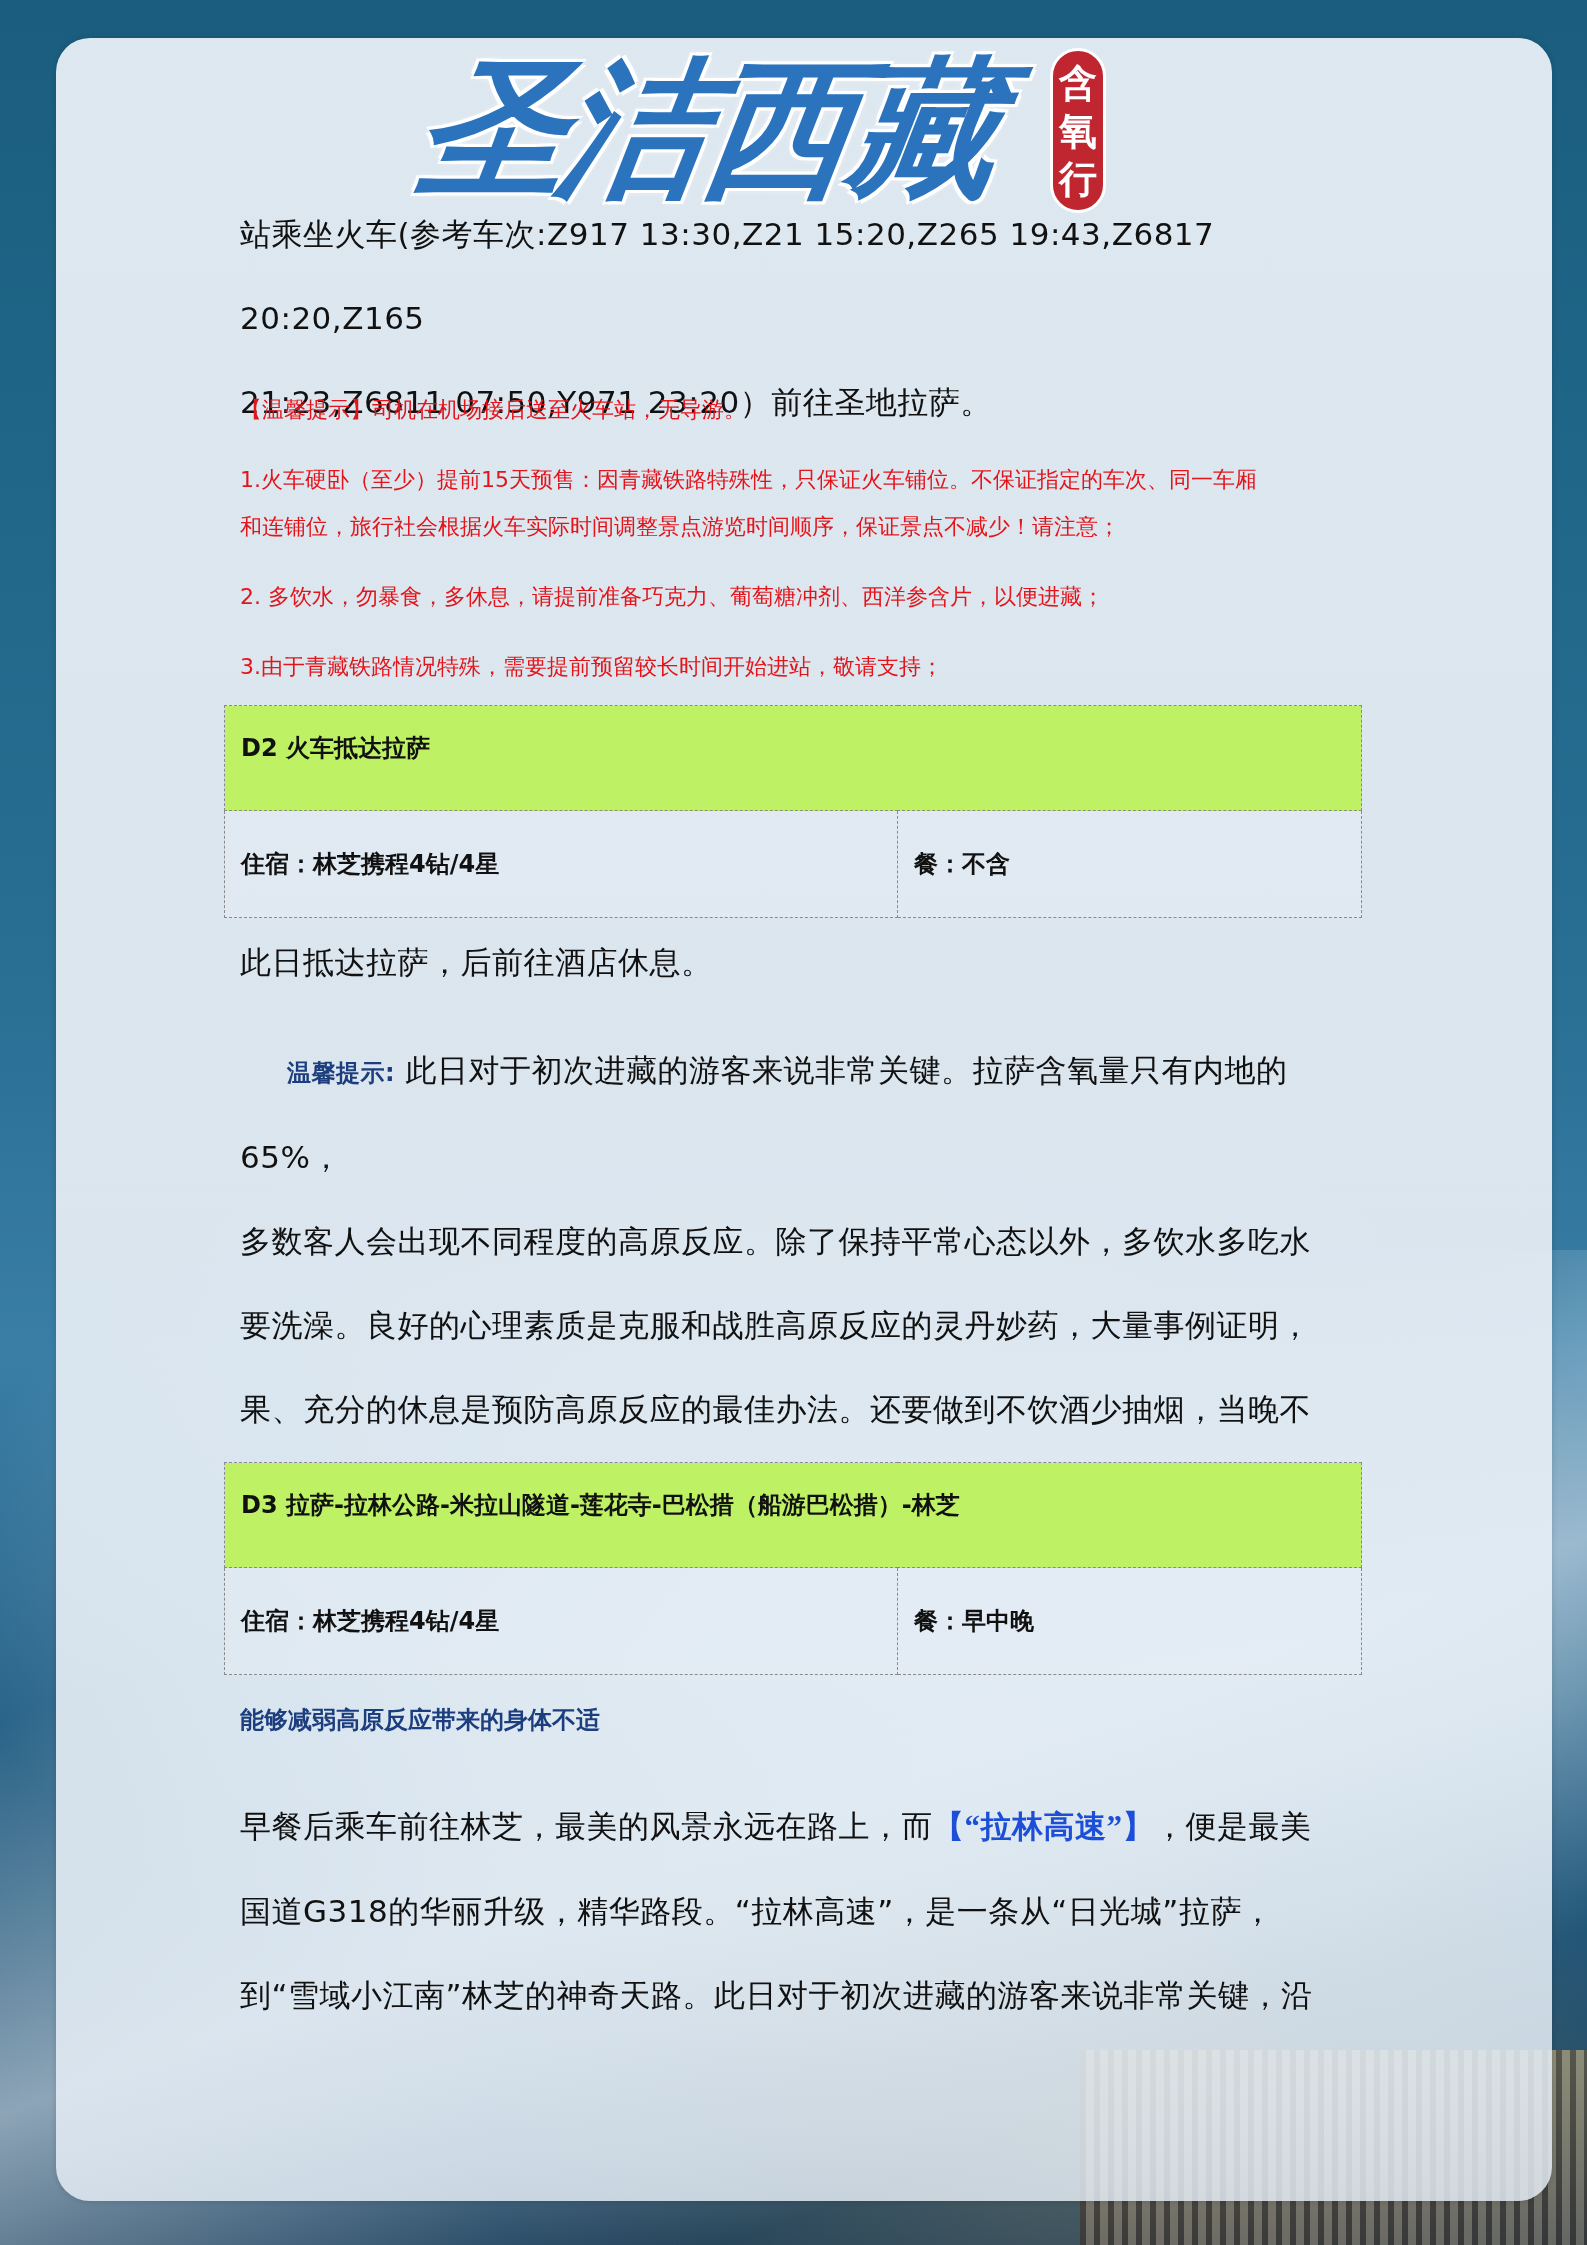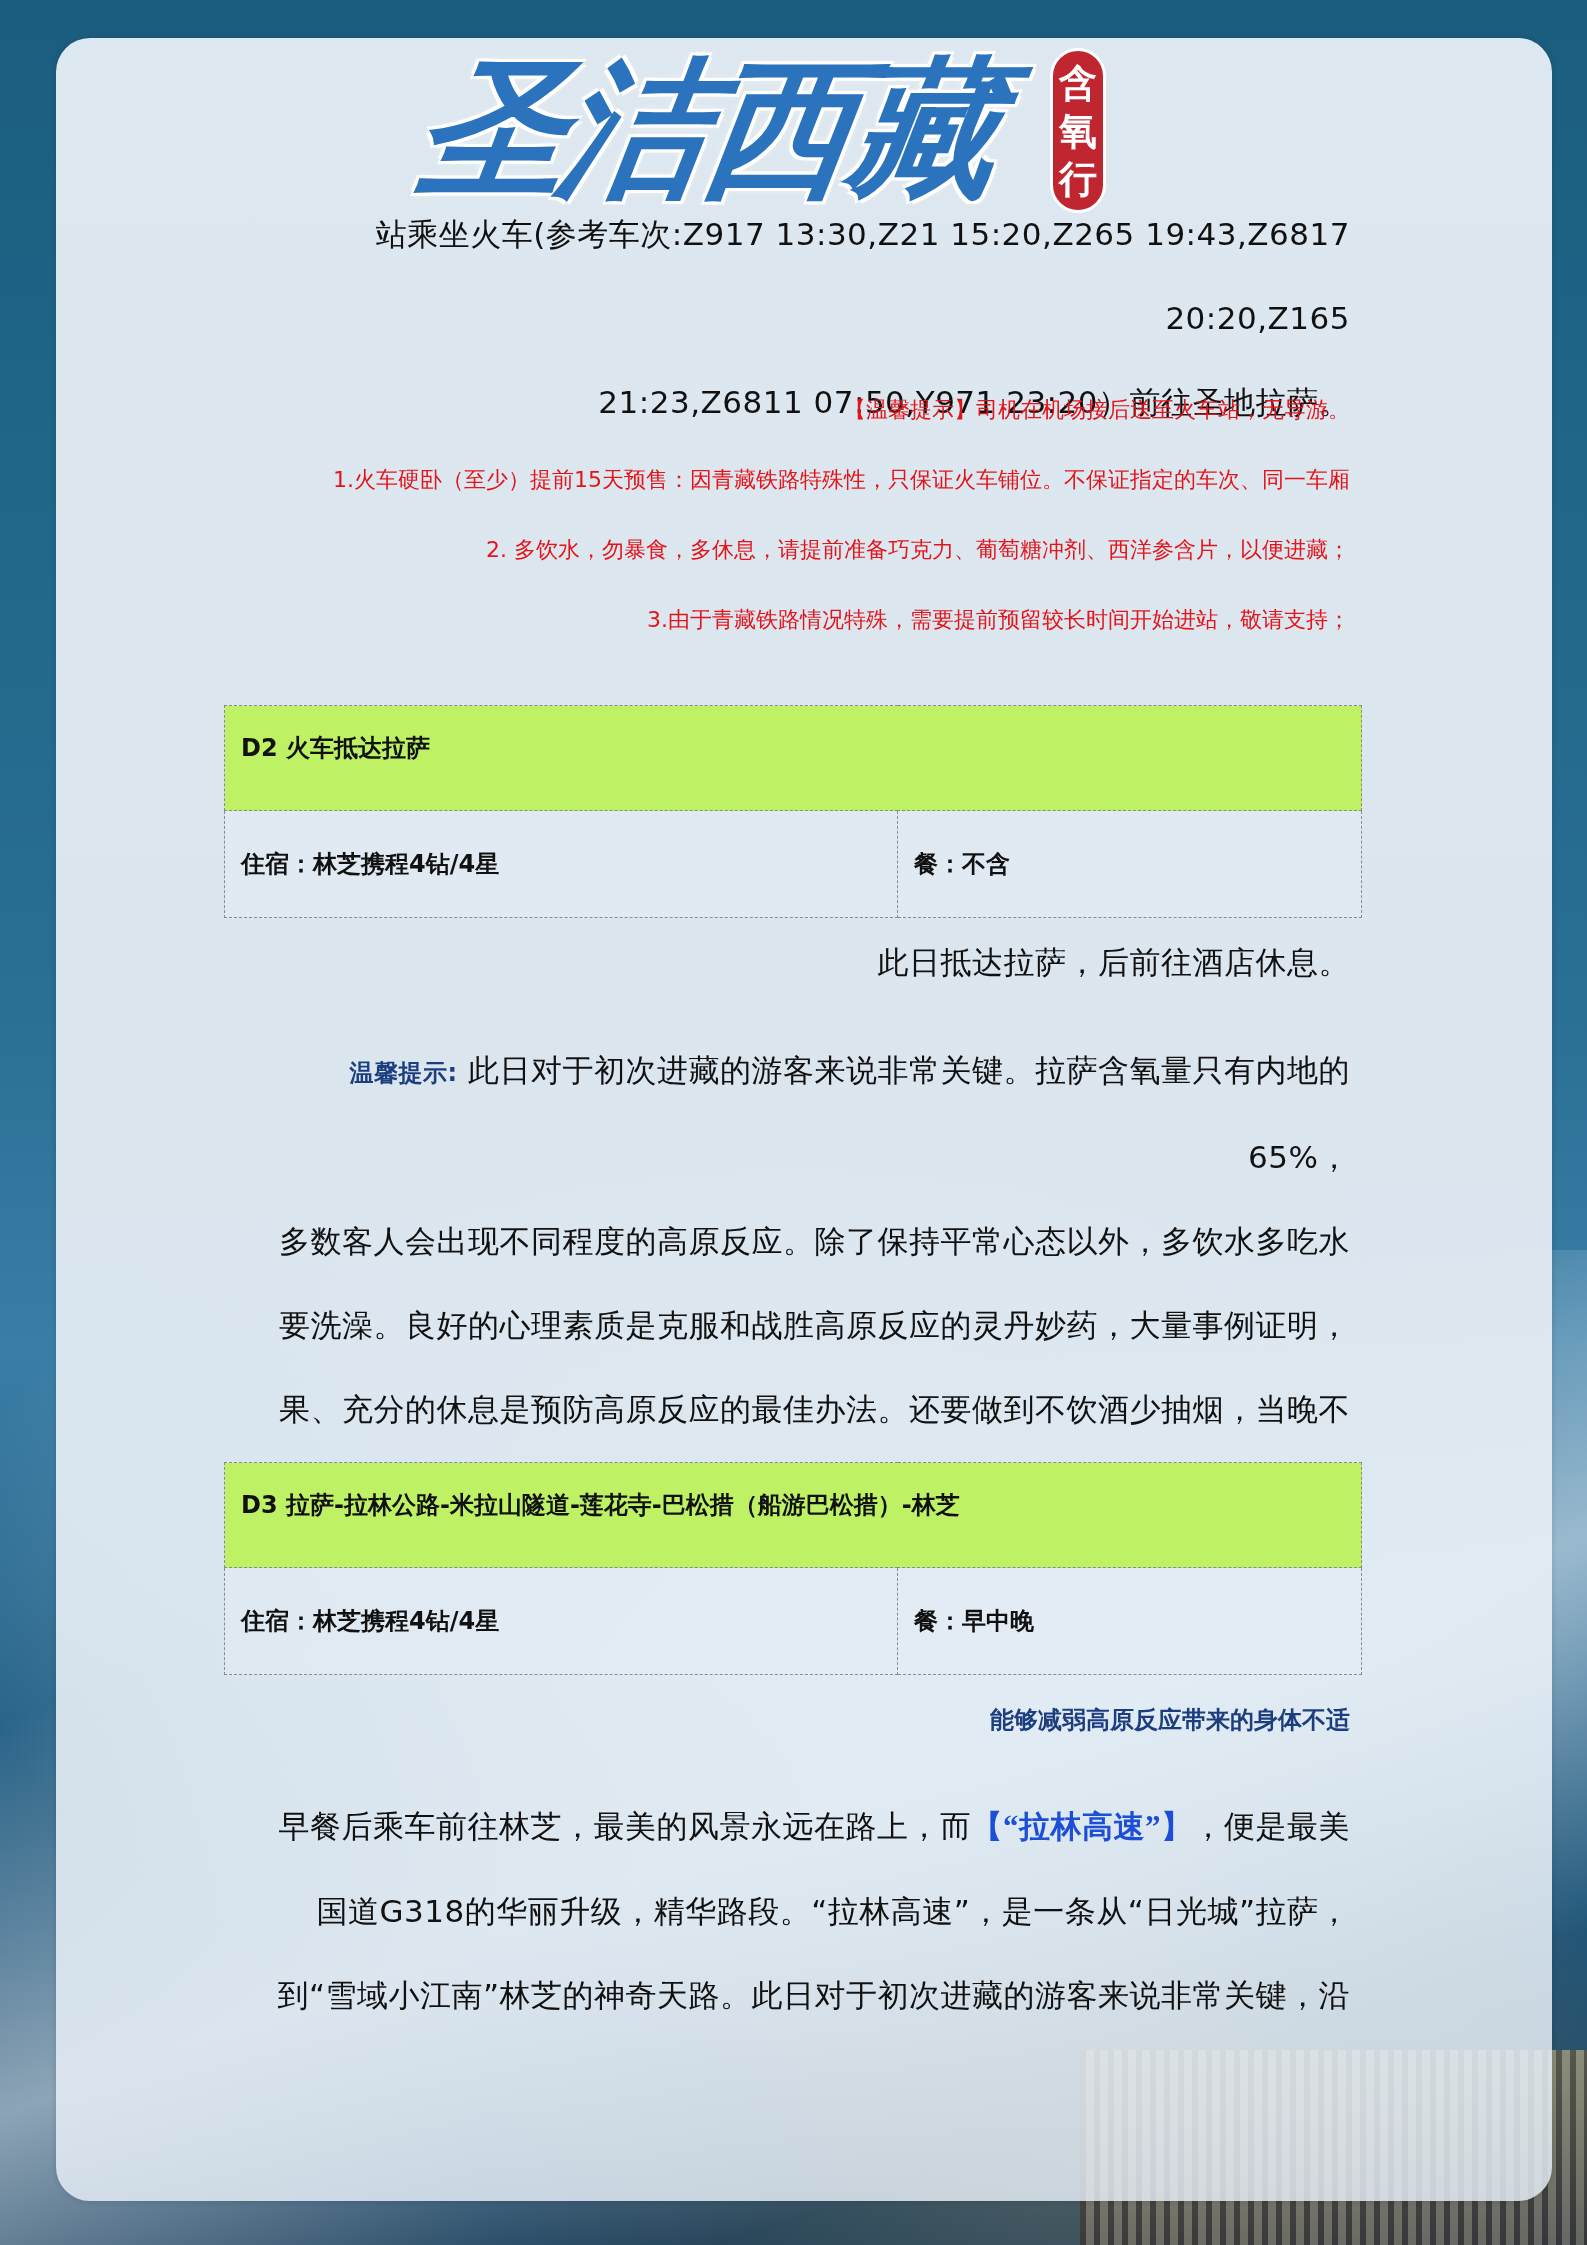--- a/index.html
+++ b/index.html
@@ -83,21 +83,20 @@
       display: flex;
       flex-direction: column;
       align-items: center;
       justify-content: center;
       box-sizing: border-box;
     }
     .content {
       position: absolute;
       left: 240px;
       width: 1110px;
-      text-align: right;
     }
     .body-text {
       font-size: 31px;
       color: #111111;
       line-height: 84px;
       margin: 0;
       letter-spacing: 0.5px;
     }
     .red-note {
       font-size: 22px;
@@ -160,20 +159,21 @@
 </div>
 
 <div class="content" style="top:192px;">
   <p class="body-text">站乘坐火车(参考车次:Z917 13:30,Z21 15:20,Z265 19:43,Z6817 20:20,Z165</p>
   <p class="body-text">21:23,Z6811 07:50,Y971 23:20）前往圣地拉萨。</p>
 </div>
 
 <div class="content" style="top:386px;">
   <p class="red-note">【温馨提示】司机在机场接后送至火车站，无导游。</p>
   <p class="red-note" style="margin-top:23px;">1.火车硬卧（至少）提前15天预售：因青藏铁路特殊性，只保证火车铺位。不保证指定的车次、同一车厢</p>
+  <p class="red-note">和连铺位，旅行社会根据火车实际时间调整景点游览时间顺序，保证景点不减少！请注意；</p>
   <p class="red-note" style="margin-top:23px;">2.  多饮水，勿暴食，多休息，请提前准备巧克力、葡萄糖冲剂、西洋参含片，以便进藏；</p>
   <p class="red-note" style="margin-top:23px;">3.由于青藏铁路情况特殊，需要提前预留较长时间开始进站，敬请支持；</p>
 </div>
 
 <table class="day-table" style="top:705px;">
   <tbody>
       <tr class="hdr">
     <td colspan="2">D2  火车抵达拉萨</td>
   </tr>
   <tr class="info">

